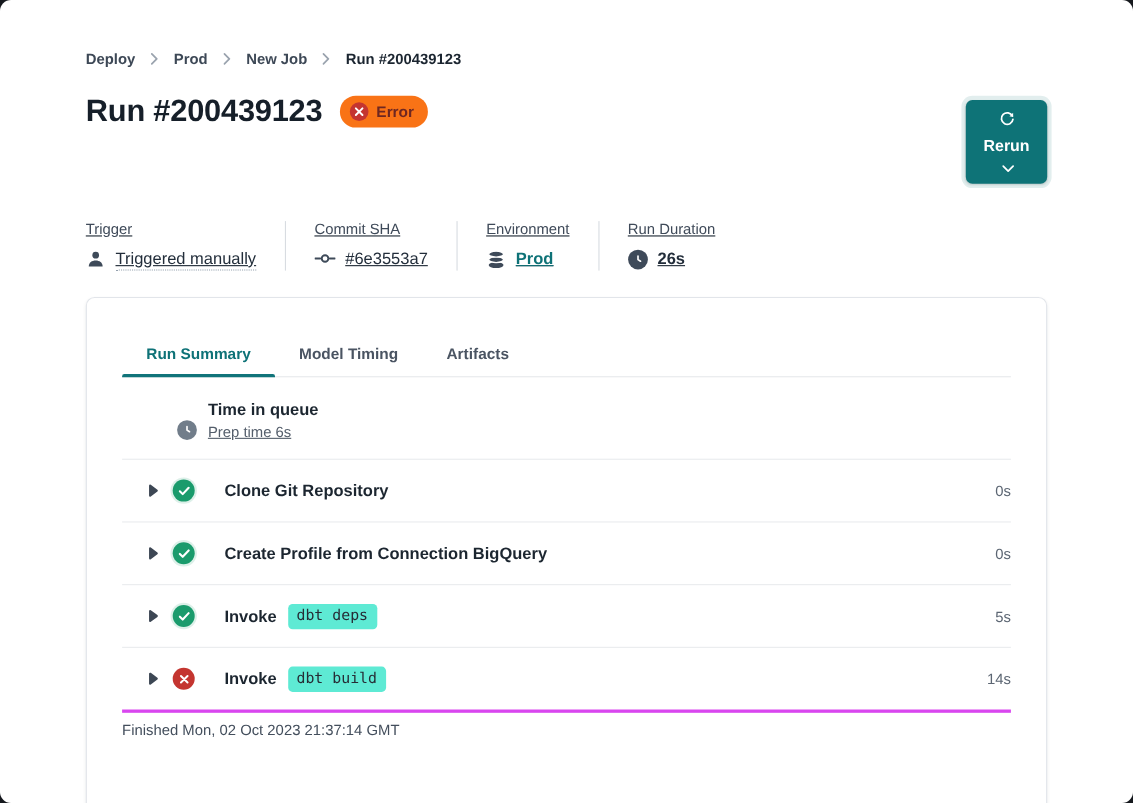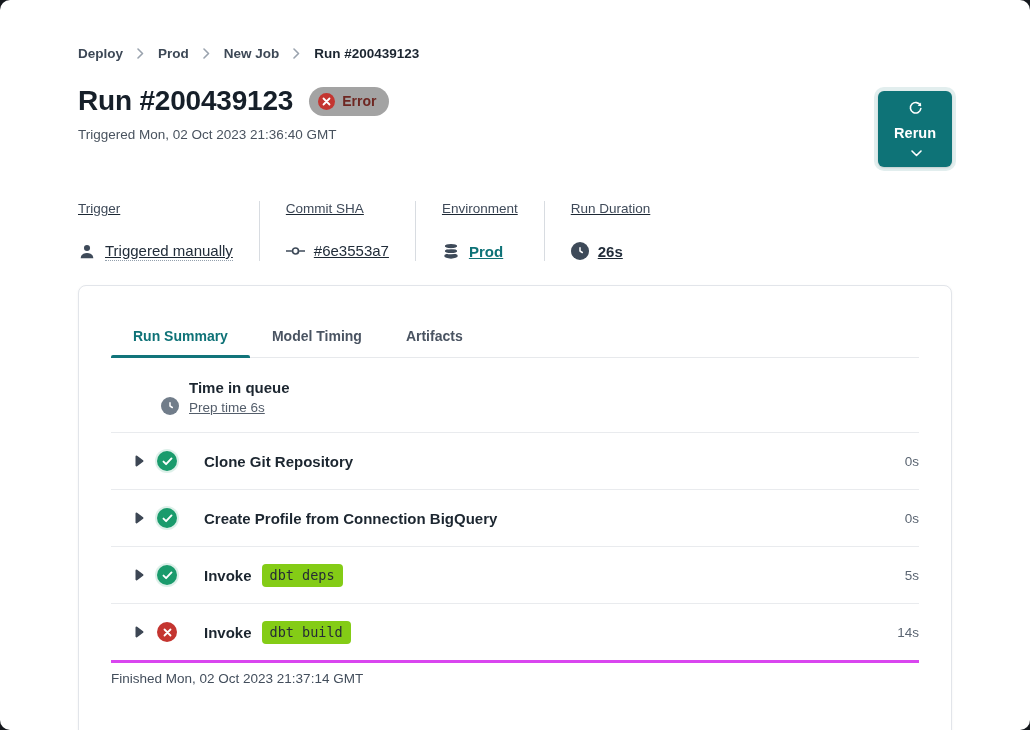--- a/index.html
+++ b/index.html
@@ -19,40 +19,40 @@
   .crumb { color: #3d4856; font-weight: 700; text-decoration: none; cursor: pointer; }
   .crumb.current { color: #1b2530; font-weight: 700; cursor: default; }
   .crumb-sep { display: flex; align-items: center; }
 
   
   .header-row { display: flex; align-items: flex-start; justify-content: space-between; margin-top: 24px; }
   .title-line { display: flex; align-items: center; gap: 16px; }
   .page-title { font-size: 28px; font-weight: 700; color: #161f29; letter-spacing: -0.2px; }
   .status-badge {
     display: inline-flex; align-items: center; gap: 7px;
-    background: #a3a3a3; border-radius: 999px; padding: 6px 13px 6px 9px;
+    background: #f97316; border-radius: 999px; padding: 6px 13px 6px 9px;
     font-size: 14px; font-weight: 600; color: #6e2722;
   }
   .triggered-text { margin-top: 10px; font-size: 13.5px; color: #49535f; }
   .rerun-btn {
     display: flex; align-items: center; gap: 9px;
     background: #0e7377; color: #fff; border: none; cursor: pointer;
     font-family: "Liberation Sans", sans-serif;
     font-size: 14.5px; font-weight: 600;
     padding: 10px 16px; border-radius: 6px; margin-top: 6px;
     box-shadow: 0 0 0 4px rgba(14,115,119,0.12), 0 1px 2px rgba(0,0,0,0.15);
     flex-direction: column;
   }
 
   
   .meta-row { display: flex; margin-top: 34px; }
   .meta-item { padding-right: 26px; margin-right: 26px; border-right: 1px solid #d8dce1; text-decoration: underline; }
   .meta-item:last-child { border-right: none; }
   .meta-label { font-size: 13.5px; color: #3f4a59; }
-  .meta-value { display: flex; align-items: flex-end; gap: 9px; margin-top: 26px; font-size: 15px; color: #222d3a; font-weight: 500; }
+  .meta-value { display: flex; align-items: flex-start; gap: 9px; margin-top: 11px; font-size: 15px; color: #222d3a; font-weight: 500; }
   .dotted-underline { border-bottom: 1.5px dotted #93a0ad; padding-bottom: 1px; cursor: help; }
   .teal-link { color: #0e7277; text-decoration: underline; cursor: pointer; font-weight: 600; }
   .duration-value { font-weight: 700; }
 
   
   .card {
     margin-top: 24px; width: 874px; height: 511px;
     border: 1px solid #e2e5ea; border-radius: 8px;
     background: #fff; padding: 0 32px;
     box-shadow: 0 1px 3px rgba(22,31,41,0.05);
@@ -70,21 +70,21 @@
 
   .queue-row { display: flex; align-items: flex-end; gap: 10px; padding: 21px 0 17px 50px; cursor: pointer; }
   .queue-title { font-size: 15px; font-weight: 700; color: #1c2630; }
   .queue-sub { margin-top: 4px; font-size: 13.5px; color: #545e6b; text-decoration: underline; }
 
   .step-row { display: flex; align-items: center; height: 57px; border-top: 1px solid #e9ebee; cursor: pointer; }
   .caret { margin-left: 24px; display: flex; align-items: center; }
   .step-status { margin-left: 13px; display: flex; align-items: center; }
   .step-title { margin-left: 27px; font-size: 15px; font-weight: 700; color: #1c2630; }
   .code-chip {
-    margin-left: 10px; background: #84cc16; border-radius: 4px;
+    margin-left: 10px; background: #5eead4; border-radius: 4px;
     padding: 3px 8px 4px 8px; font-family: "DejaVu Sans Mono", monospace;
     font-size: 13.5px; color: #262c35;
   }
   .step-duration { margin-left: auto; font-size: 13.5px; color: #5c London6673; color: #5c6673; }
 
   .finished-row { border-top: 3px solid #d946ef; padding: 8px 0; font-size: 13.5px; color: #434e5c; }
 
   .icon-circle { width: 20px; height: 20px; border-radius: 50%; display: flex; align-items: center; justify-content: center; flex-shrink: 0; }
   .icon-green { background: #1a9b6c; box-shadow: 0 0 0 2px rgba(26,155,108,0.15); }
   .icon-red { background: #c43530; }
@@ -124,21 +124,20 @@
         <h1 class="page-title">Run #200439123</h1>
         <span class="status-badge">
           <span class="icon-circle icon-red" style="width:17px;height:17px;">
             <svg width="9" height="9" viewBox="0 0 9 9">
                 <path d="M1.5 1.5l6 6M7.5 1.5l-6 6" stroke="#fff" stroke-width="1.8" stroke-linecap="round"></path>
               </svg>
           </span>
           <span>Error</span>
         </span>
       </div>
-      <div class="triggered-text">Triggered Mon, 02 Oct 2023 21:36:40 GMT</div>
     </div>
     <button class="rerun-btn">
       <span style="display:flex;">
         <svg width="15" height="15" viewBox="0 0 16 16">
             <path d="M13.2 4.8A5.6 5.6 0 1 0 13.7 8" fill="none" stroke="#fff" stroke-width="1.7" stroke-linecap="round"></path>
             <path d="M13.9 1.6v3.6h-3.6z" fill="#fff"></path>
           </svg>
       </span>
       <span>Rerun</span>
       <span style="display:flex;margin-left:3px;">

